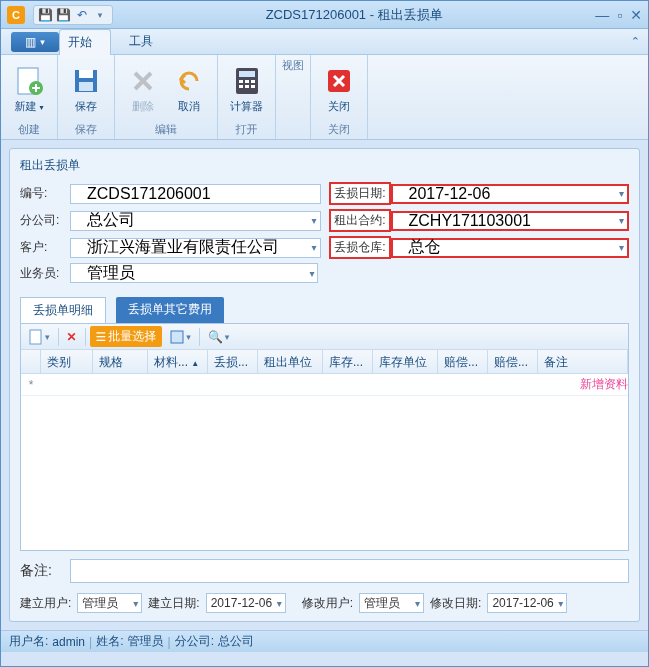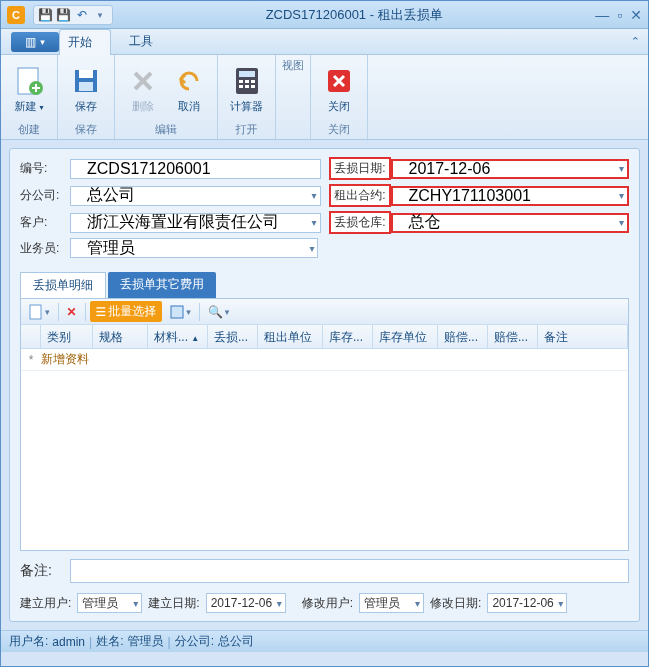--- a/index.html
+++ b/index.html
@@ -35,37 +35,37 @@
 
 .form-row { display: flex; margin-bottom: 4px; gap: 8px; }
 .field { display: flex; align-items: center; }
 .field .flabel { width: 50px; text-align: left; color: #333; font-size: 12px; padding-right: 4px; }
 .field .flabel.rt { text-align: right; }
 .field .finput { height: 20px; background: #fff; border: 1px solid #a8c8e6; padding: 0 16px; font-size: 16px; display: flex; align-items: center; position: relative; text-align: right; }
 .field .finput.dd::after { content: "▾"; position: absolute; right: 3px; color: #5a7ea5; font-size: 10px; }
 .field.highlight .flabel { border: 2px solid #e03030; background: #fff; padding: 1px 3px; }
 .field.highlight .finput { border: 2px solid #e03030; }
 
-.tabs { margin-top: 10px; display: flex; gap: 2px; }
+.tabs { margin-top: 10px; display: flex; gap: 10px; }
 .tab { padding: 4px 12px; font-size: 12px; cursor: pointer; }
 .tab.active { background: #fff; border: 1px solid #a8c8e6; border-bottom: none; color: #1a4d80; }
 .tab:not(.active) { background: #3a7ac0; color: #fff; border-radius: 2px 2px 0 0; }
 
 .grid-wrap { flex: 1; background: #fff; border: 1px solid #a8c8e6; display: flex; flex-direction: column; min-height: 0; }
 .grid-tb { height: 26px; background: linear-gradient(#f4f8fc, #e0ecf8); border-bottom: 1px solid #c8dcf0; display: flex; align-items: center; padding: 0 4px; gap: 4px; font-size: 12px; }
 .gtbtn { padding: 2px 4px; cursor: pointer; display: flex; align-items: center; gap: 2px; }
 .gtbtn.orange { background: #f39c12; color: #fff; border-radius: 2px; padding: 2px 6px; }
 .gsep { width: 1px; height: 18px; background: #b8d4ec; }
 
 .grid-head { height: 24px; background: linear-gradient(#f4f8fc, #e4eef9); border-bottom: 1px solid #c8dcf0; display: flex; }
 .grid-head .gh { border-right: 1px solid #c8dcf0; padding: 4px 6px; font-size: 12px; color: #1a4d80; overflow: hidden; white-space: nowrap; }
 .grid-body { flex: 1; overflow: auto; position: relative; }
 .addrow { height: 22px; display: flex; align-items: center; border-bottom: 1px solid #e8f0f8; }
 .addrow .star { width: 20px; text-align: center; color: #888; }
-.addrow .atxt { flex: 1; text-align: left; color: #a16207; font-size: 12px; }
+.addrow .atxt { flex: 1; text-align: right; color: #ec4899; font-size: 12px; }
 
 .remark-row { display: flex; align-items: center; margin-top: 8px; }
 .remark-row .rlbl { width: 50px; font-size: 14px; color: #333; }
 .remark-row .rinput { flex: 1; height: 24px; background: #fff; border: 1px solid #a8c8e6; }
 
 .audit-row { display: flex; align-items: center; margin-top: 10px; gap: 6px; font-size: 12px; color: #333; }
 .audit-row .ainput { height: 20px; background: #fff; border: 1px solid #a8c8e6; padding: 0 4px; display: flex; align-items: center; position: relative; }
 .audit-row .ainput.dd::after { content: "▾"; position: absolute; right: 3px; color: #5a7ea5; font-size: 10px; }
 
 .statusbar { height: 22px; background: linear-gradient(#cde4f9, #b5d5f0); border-top: 1px solid #a8c8e6; display: flex; align-items: center; padding: 0 8px; font-size: 12px; color: #1a4d80; gap: 4px; }
@@ -189,20 +189,21 @@
           </div>
         <div class="lbl">关闭</div>
       </div>
     </div>
     <div class="glabel">关闭</div>
   </div>
 </div>
 
 <div class="content">
   <div class="panel">
+    <div class="panel-title">租出丢损单</div>
 
     <div class="form-row">
       <div class="field" style="flex:1">
         <div class="flabel">编号:</div>
         <div class="finput" style="flex:1">ZCDS171206001</div>
       </div>
       <div class="field highlight" style="flex:1">
         <div class="flabel rt" style="width:62px">丢损日期:</div>
         <div class="finput dd" style="flex:1">2017-12-06</div>
       </div>

